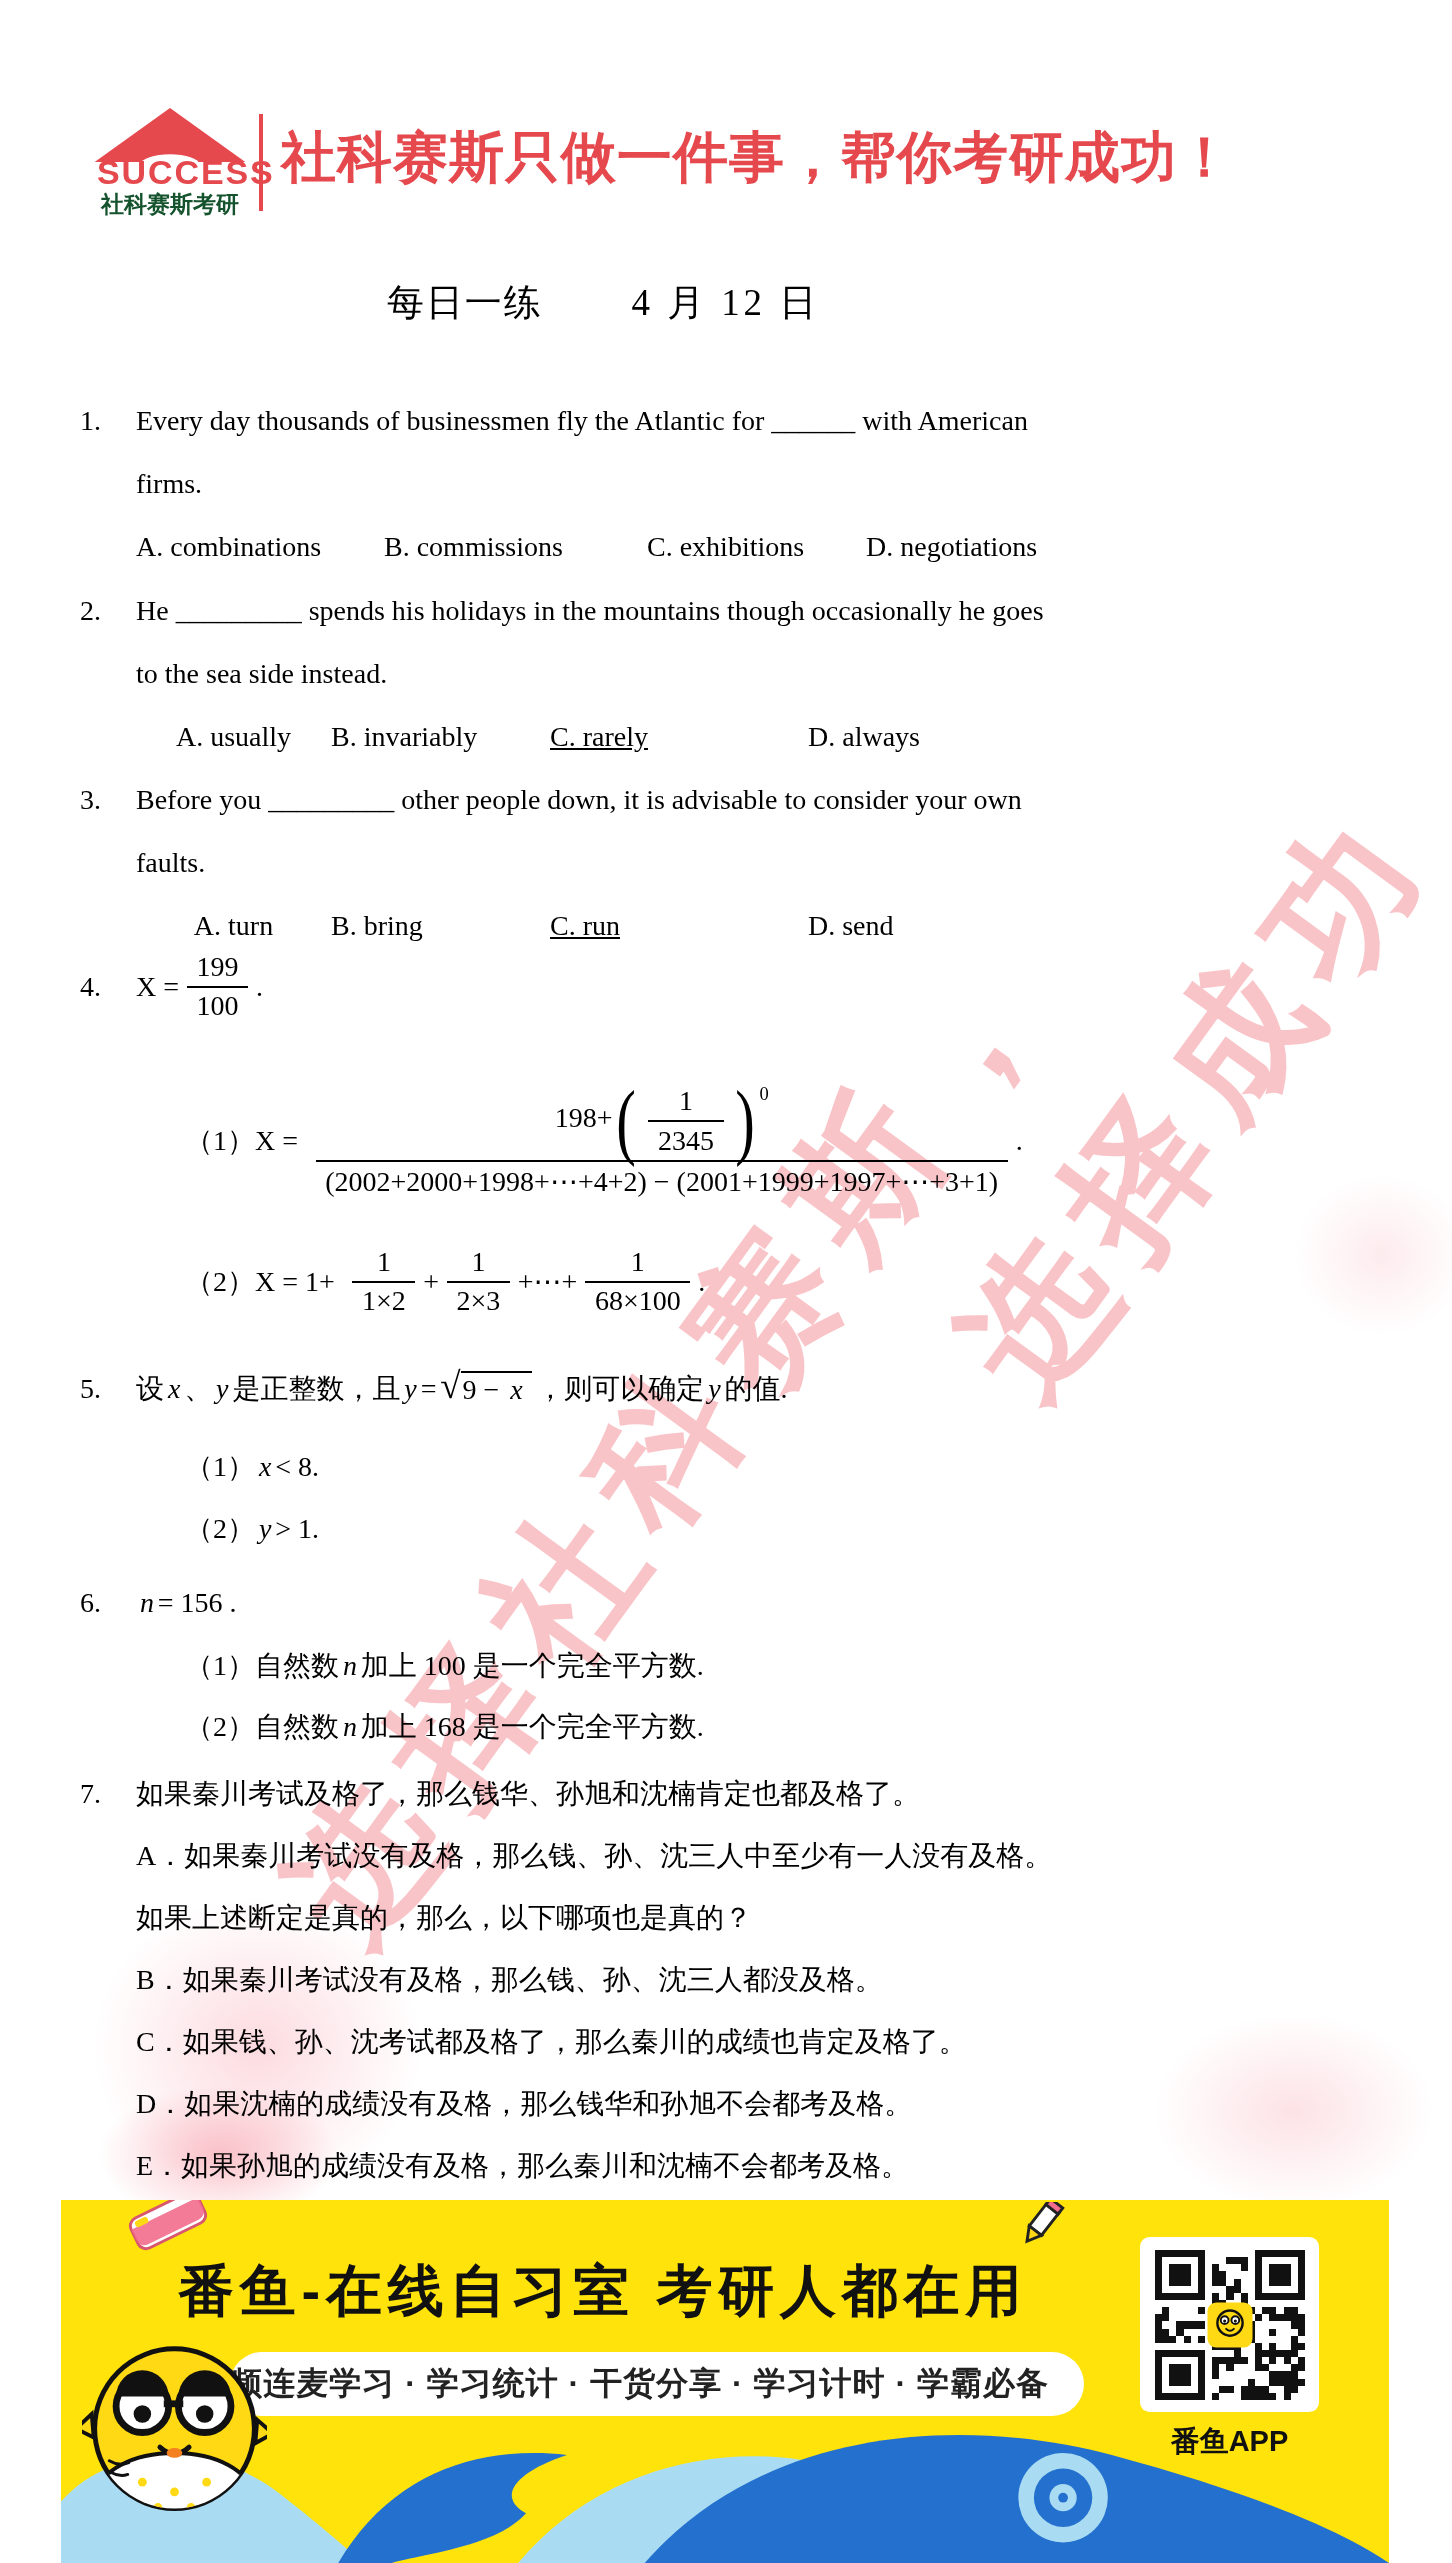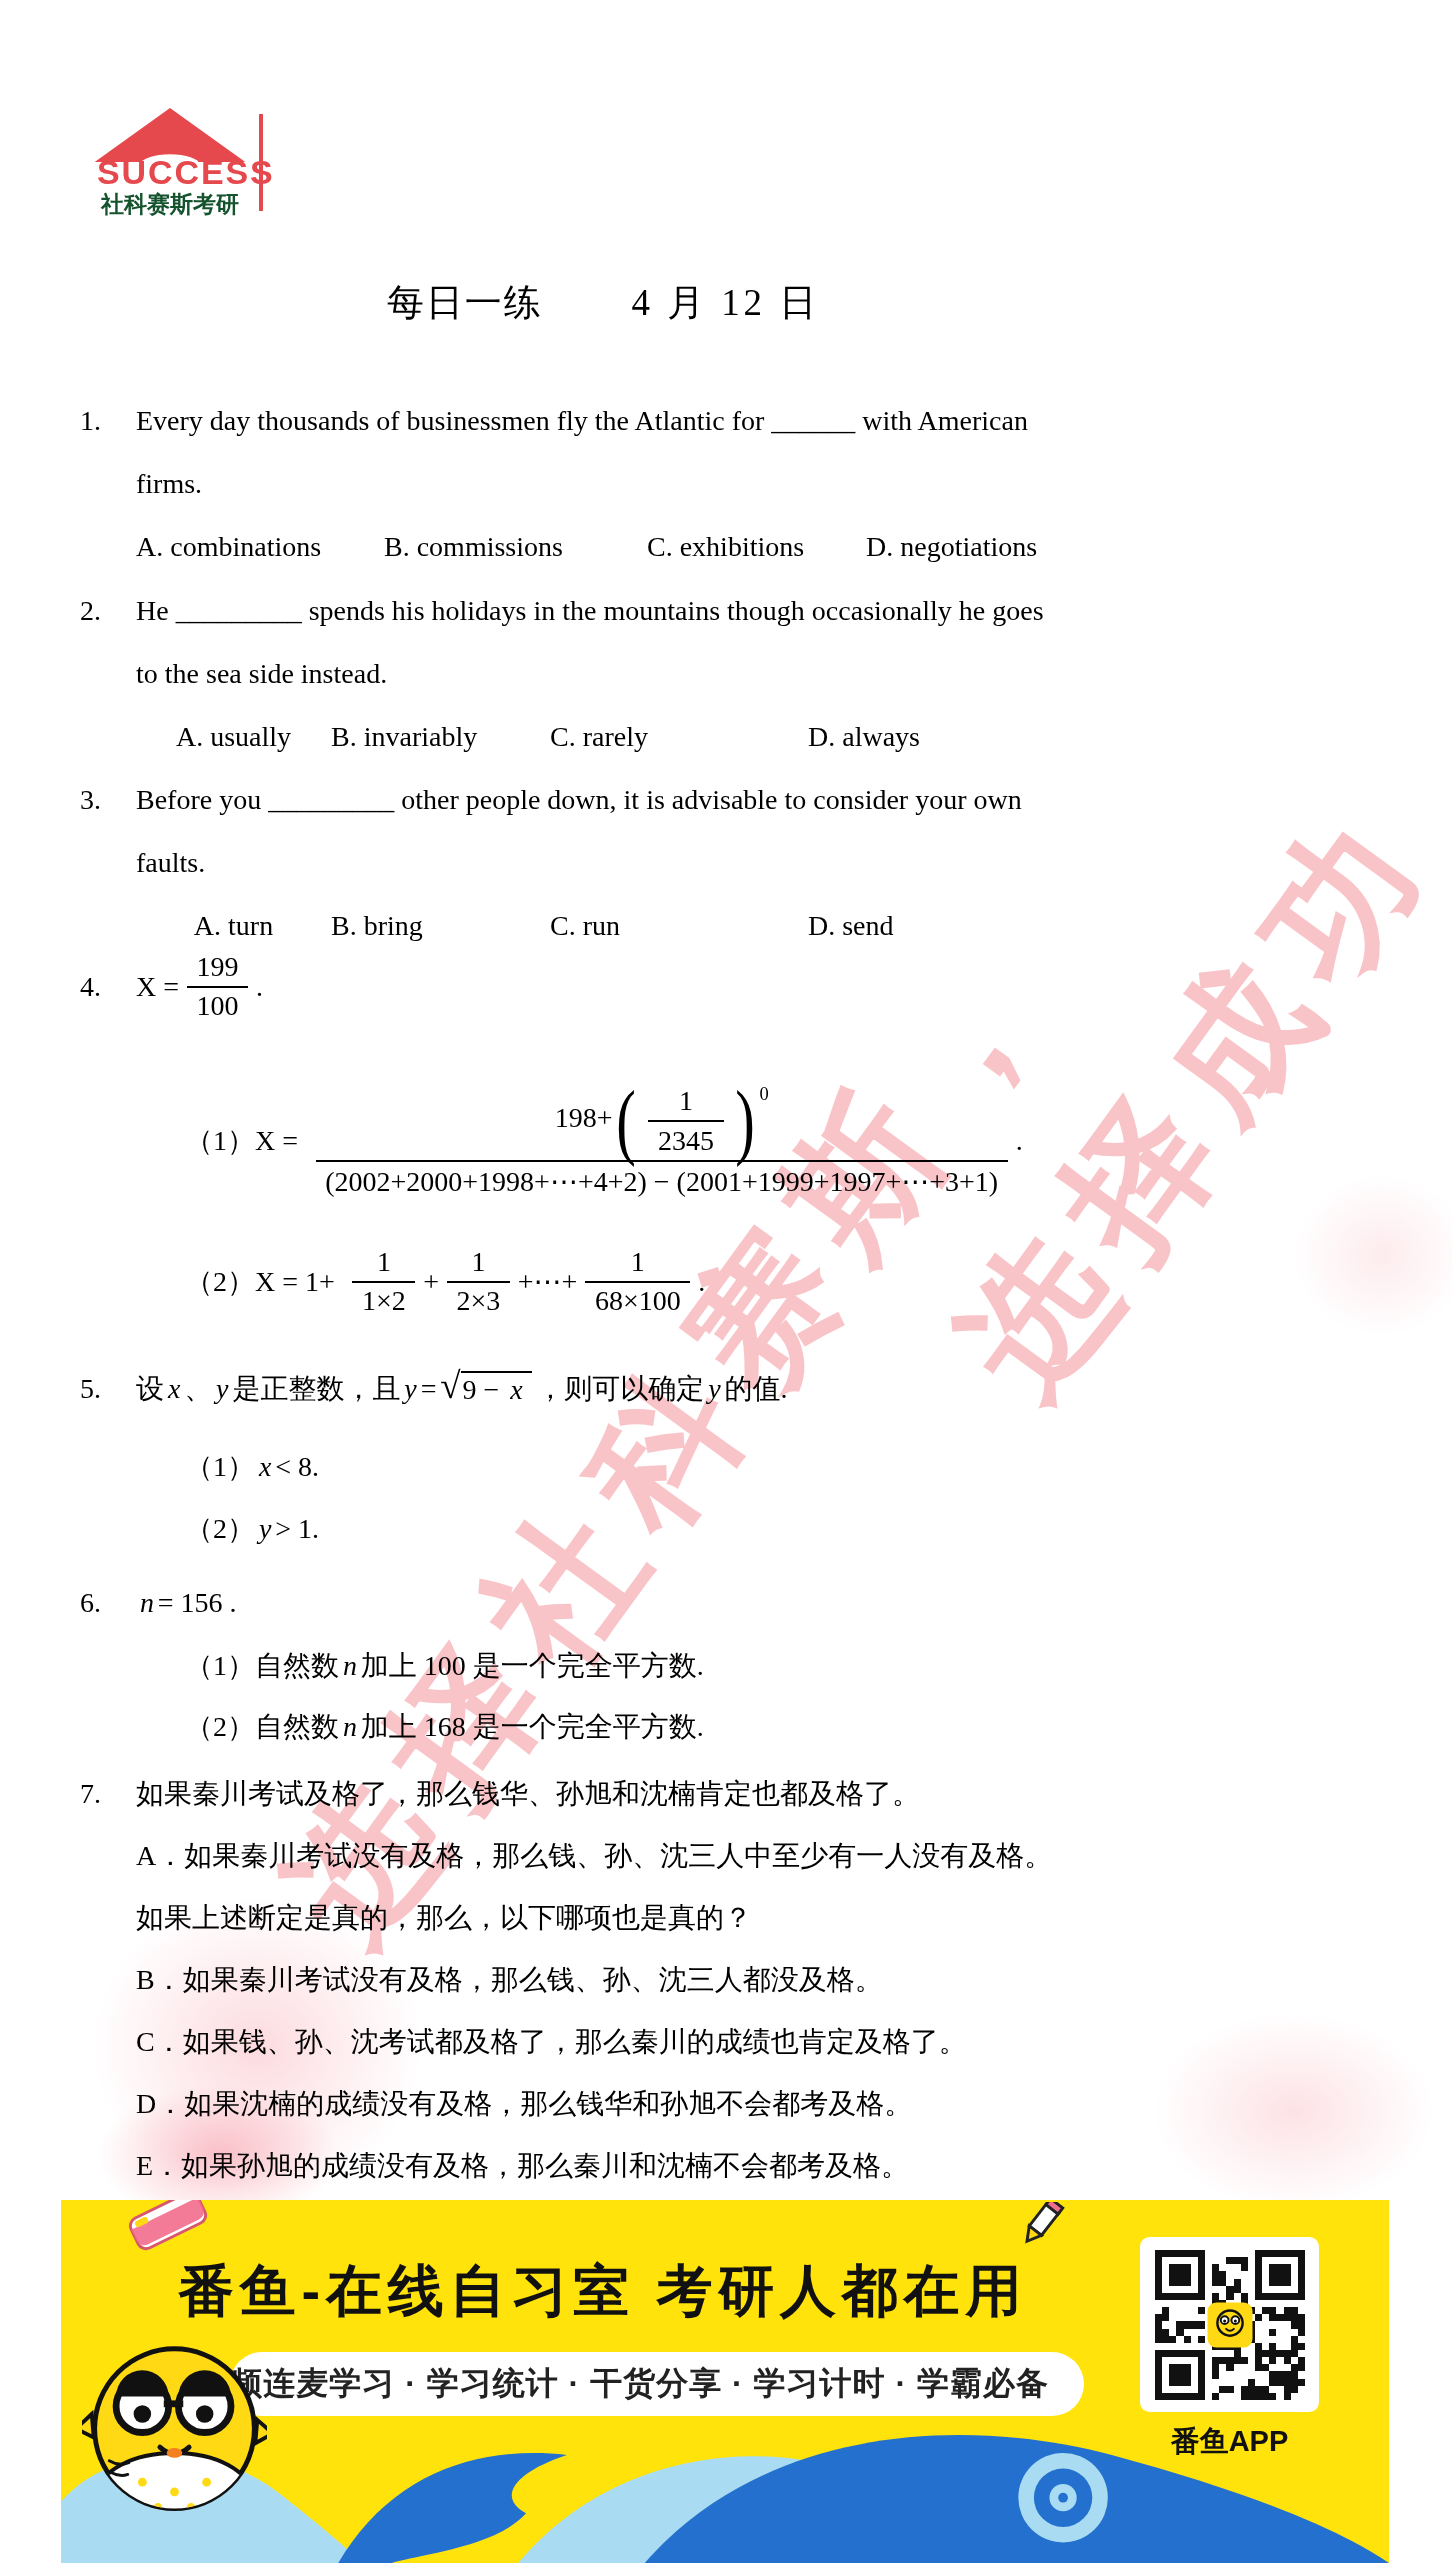--- a/index.html
+++ b/index.html
@@ -48,21 +48,21 @@
   .title .t-left{ font-weight:400; letter-spacing:1.9px;}
   .title .t-gap{ display:inline-block; width:89px; }
   .title .t-right{ font-weight:400; letter-spacing:3.9px;}
 
   
   .q{ position:absolute; left:0; width:1452px; z-index:3; font-size:28px; }
   .qrow{ position:relative; height:63px; display:flex; align-items:center; padding-left:136px; white-space:nowrap;}
   .qnum{ position:absolute; left:80px; }
   .opt{ display:inline-block; }
   .q1o1{width:248px;} .q1o2{width:263px;} .q1o3{width:219px;}
-  .q2o1{width:195px;text-align:center;} .q2o2{width:219px;} .q2o3{width:258px;}
+  .q2o1{width:195px;text-align:center;} .q2o2{width:219px;} .q2o3{width:258px;text-decoration:underline;}
   .mi{ font-style:italic; padding:0 3.9px; }
   
   .frac{ display:inline-block; vertical-align:middle; text-align:center; margin:0 7.8px; }
   .frac .fnum{ display:block; padding:0 9.7px 2.9px; border-bottom:2.4px solid #000; }
   .frac .fden{ display:block; padding:2.9px 9.7px 0; }
   .bp{ display:inline-block; font-size:84px; font-weight:400; line-height:0;
        vertical-align:middle; transform:scaleX(.7); }
   .exp{ font-size:18.5px; vertical-align:27px; }
   .sub .qrow{ padding-left:185px; }
   .plabel{ margin-right:9.7px; }
@@ -107,20 +107,21 @@
   <div class="blob blob4"></div>
 
   <div class="hdr">
     <svg class="logo-roof" width="152" height="56" viewBox="0 0 156 58">
       <polygon points="78,0 0,56 156,56" fill="#E5484D"></polygon>
       <ellipse cx="78" cy="58" rx="30" ry="10" fill="#ffffff"></ellipse>
     </svg>
     <div class="logo-en">SUCCESS</div>
     <div class="logo-cn">社科赛斯考研</div>
     <div class="hdr-divider"></div>
+    <div class="slogan">社科赛斯只做一件事，帮你考研成功！</div>
   </div>
 
   <div class="title">
     <span class="t-left">每日一练</span><span class="t-gap"></span><span class="t-right">4 月 12 日</span>
   </div>
 
   <div class="q" style="top:389px">
     <div class="qrow">
         <span class="qnum">1.</span>
       <span>Every day thousands of businessmen fly the Atlantic for ______ with American</span>

